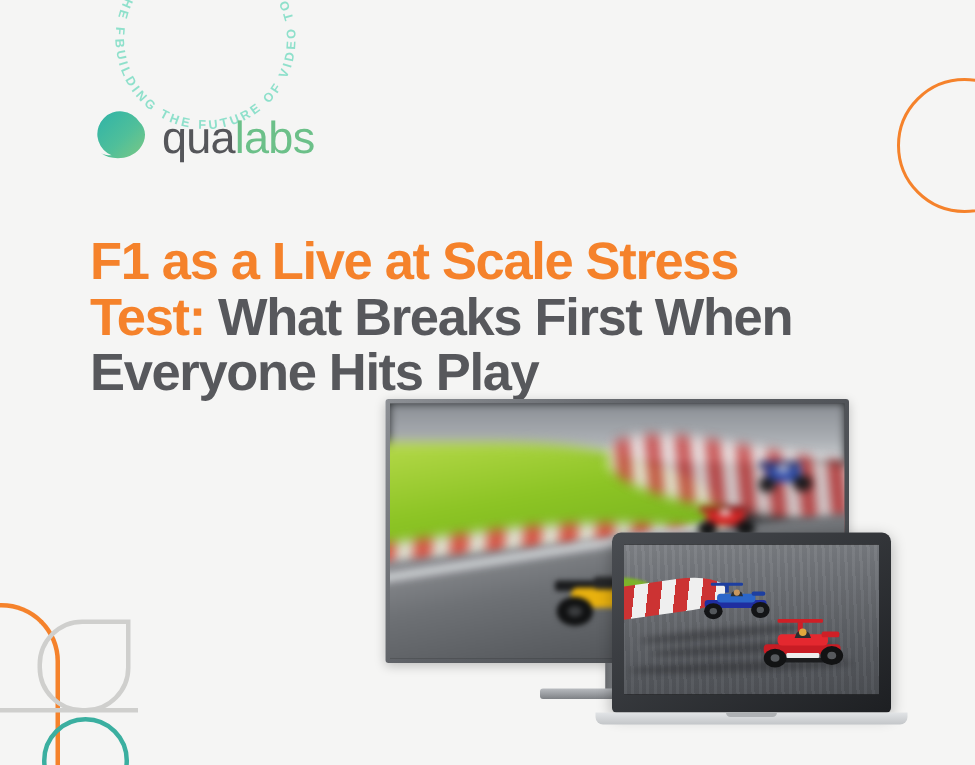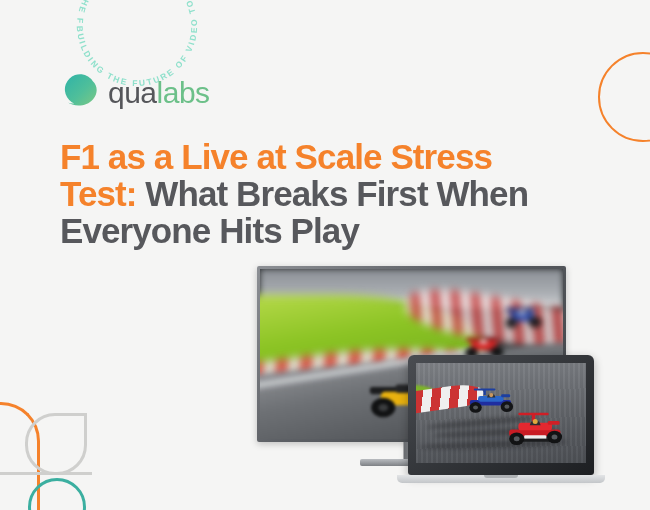--- a/index.html
+++ b/index.html
@@ -105,21 +105,21 @@
     line-height: 1;
     white-space: nowrap;
   }
   .logo-word .qua { color: #55565a; margin-top: 32px; }
   .logo-word .labs { color: #6cc089; margin-top: 48px; }
 
   
   .headline {
     position: absolute;
     left: 60px;
-    top: 116px;
+    top: 134px;
     width: 500px;
     font-size: 35px;
     font-weight: 700;
     line-height: 1.05;
     letter-spacing: -0.9px;
     color: #57585c;
   }
   .headline .accent { color: #f5822b; }
   .headline .rest { color: #57585c; font-weight: 600; }
 

